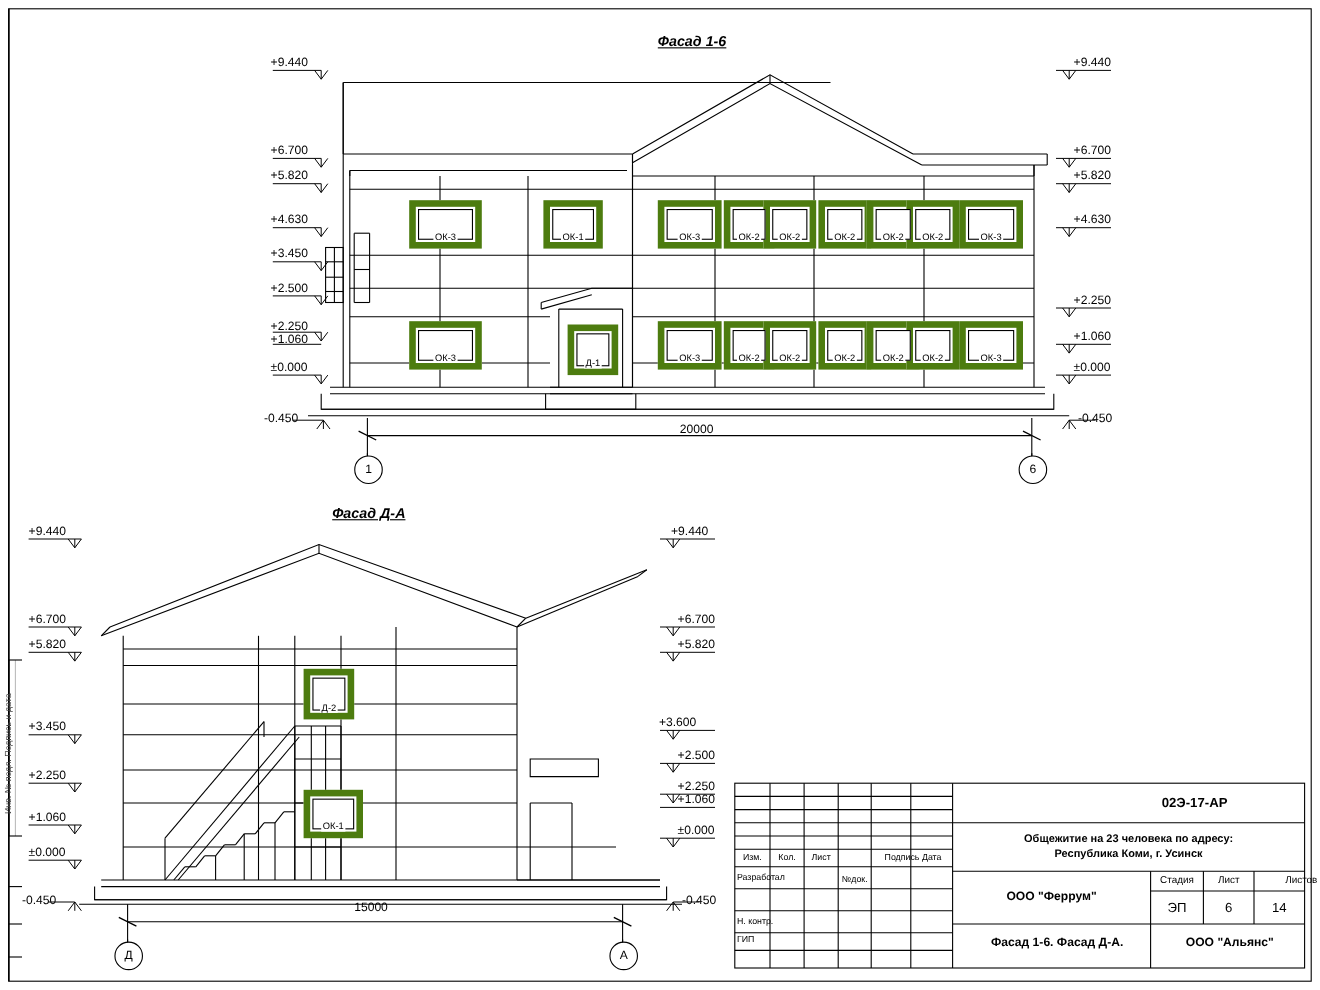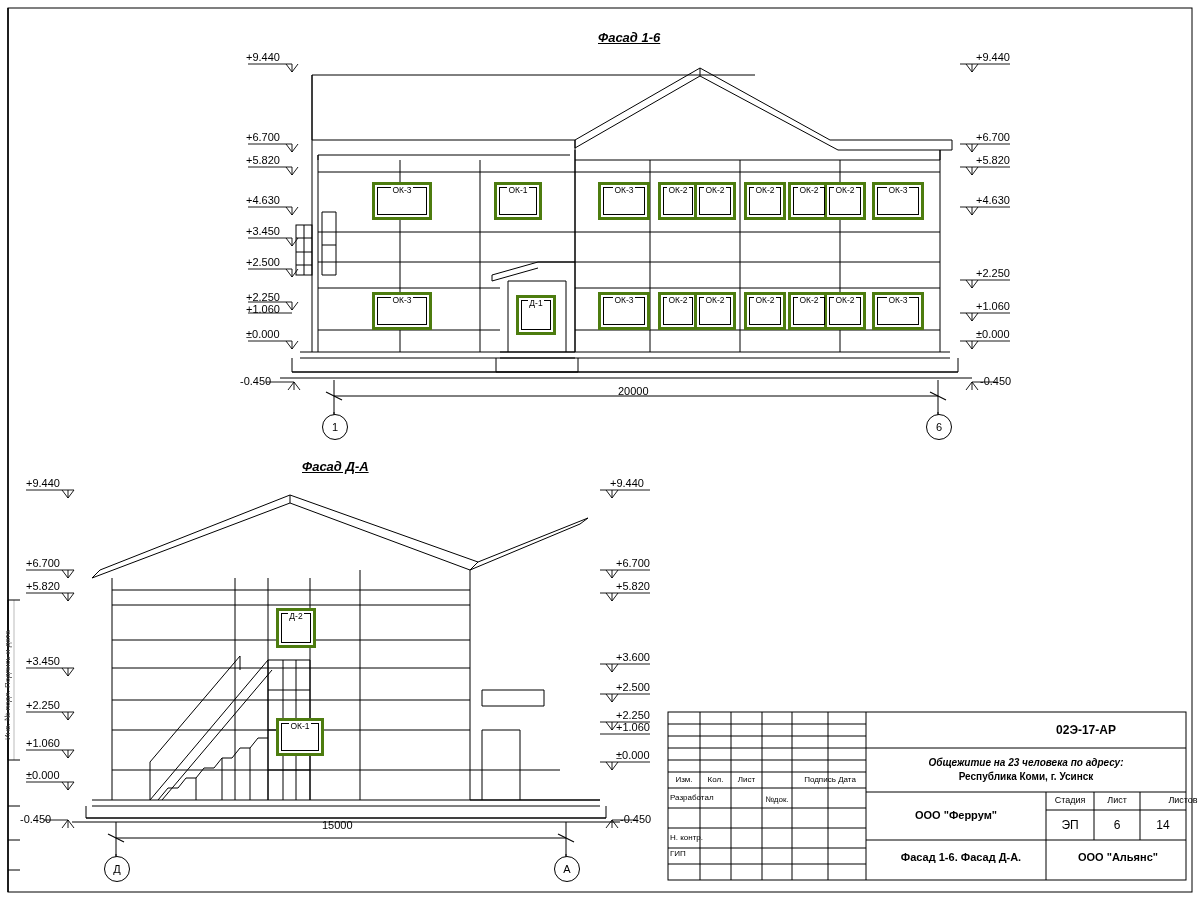--- a/index.html
+++ b/index.html
@@ -5,21 +5,21 @@
   html,body{margin:0;padding:0;}
   body{
     width:1200px;height:900px;background:#ffffff;
     font-family:"Liberation Sans", sans-serif;
     color:#000;overflow:hidden;position:relative;
   }
   #sheet{position:absolute;left:0;top:0;width:1200px;height:900px;}
   .lbl{position:absolute;white-space:nowrap;font-size:11px;line-height:1;}
   .lbl.tiny{font-size:8px;}
   .title{position:absolute;font-size:13px;font-style:italic;font-weight:bold;text-decoration:underline;white-space:nowrap;}
-  .win{position:absolute;border:3px solid #4d7c0f;background:#fff;display:flex;align-items:flex-start;justify-content:center;font-size:8.5px;}
+  .win{position:absolute;border:6px solid #4d7c0f;background:#fff;display:flex;align-items:flex-end;justify-content:center;font-size:8.5px;}
   .win .inner{position:absolute;left:2px;top:2px;right:2px;bottom:2px;border:1px solid #000;}
   .win span{position:relative;z-index:2;background:#fff;padding:0 1px;}
   .circ{position:absolute;border:1px solid #000;border-radius:50%;display:flex;align-items:center;justify-content:center;font-size:11px;background:#fff;}
   .tblcell{position:absolute;display:flex;align-items:center;justify-content:center;text-align:center;font-size:9px;line-height:1.05;}
   .tblcell.left{justify-content:flex-start;padding-left:2px;}
   svg{position:absolute;left:0;top:0;}
 </style>
 </head>
 <body>
 
@@ -454,21 +454,21 @@
   <div class="lbl" style="left:26px;top:581px;">+5.820</div>
   <div class="lbl" style="left:26px;top:656px;">+3.450</div>
   <div class="lbl" style="left:26px;top:700px;">+2.250</div>
   <div class="lbl" style="left:26px;top:738px;">+1.060</div>
   <div class="lbl" style="left:26px;top:770px;">±0.000</div>
   <div class="lbl" style="left:20px;top:814px;">-0.450</div>
 
   <div class="lbl" style="left:610px;top:478px;">+9.440</div>
   <div class="lbl" style="left:616px;top:558px;">+6.700</div>
   <div class="lbl" style="left:616px;top:581px;">+5.820</div>
-  <div class="lbl" style="left:616px;top:652px;">+3.600</div>
+  <div class="lbl" style="left:599px;top:652px;">+3.600</div>
   <div class="lbl" style="left:616px;top:682px;">+2.500</div>
   <div class="lbl" style="left:616px;top:710px;">+2.250</div>
   <div class="lbl" style="left:616px;top:722px;">+1.060</div>
   <div class="lbl" style="left:616px;top:750px;">±0.000</div>
   <div class="lbl" style="left:620px;top:814px;">-0.450</div>
 
   <div class="win" style="left:276px;top:608px;width:34px;height:34px;">
       <span class="inner"></span>
       <span>Д-2</span>
     </div>
@@ -476,21 +476,21 @@
       <span class="inner"></span>
       <span>ОК-1</span>
     </div>
 
   <div class="lbl" style="left:322px;top:820px;">15000</div>
   <div class="circ" style="left:104px;top:856px;width:24px;height:24px;">Д</div>
   <div class="circ" style="left:554px;top:856px;width:24px;height:24px;">А</div>
 
   <div class="tblcell" style="left:1006px;top:718px;width:160px;height:24px;font-size:12px;font-weight:bold;">02Э-17-АР</div>
 
-  <div class="tblcell" style="left:876px;top:756px;width:300px;height:14px;font-size:10px;font-weight:bold;font-style:italic;">Общежитие на 23 человека по адресу:</div>
+  <div class="tblcell" style="left:876px;top:756px;width:300px;height:14px;font-size:10px;font-weight:bold;">Общежитие на 23 человека по адресу:</div>
   <div class="tblcell" style="left:876px;top:770px;width:300px;height:14px;font-size:10px;font-weight:bold;">Республика Коми, г. Усинск</div>
 
   <div class="tblcell" style="left:876px;top:806px;width:160px;height:20px;font-size:11px;font-weight:bold;">ООО "Феррум"</div>
   <div class="tblcell" style="left:876px;top:848px;width:170px;height:20px;font-size:11px;font-weight:bold;">Фасад 1-6. Фасад Д-А.</div>
   <div class="tblcell" style="left:1056px;top:848px;width:124px;height:20px;font-size:11px;font-weight:bold;">ООО "Альянс"</div>
 
   <div class="tblcell" style="left:1046px;top:792px;width:48px;height:18px;font-size:9px;">Стадия</div>
   <div class="tblcell" style="left:1094px;top:792px;width:46px;height:18px;font-size:9px;">Лист</div>
   <div class="tblcell" style="left:1140px;top:792px;width:46px;height:18px;font-size:9px;padding-left:20px;">Листов</div>
   <div class="tblcell" style="left:1046px;top:812px;width:48px;height:26px;font-size:12px;">ЭП</div>

